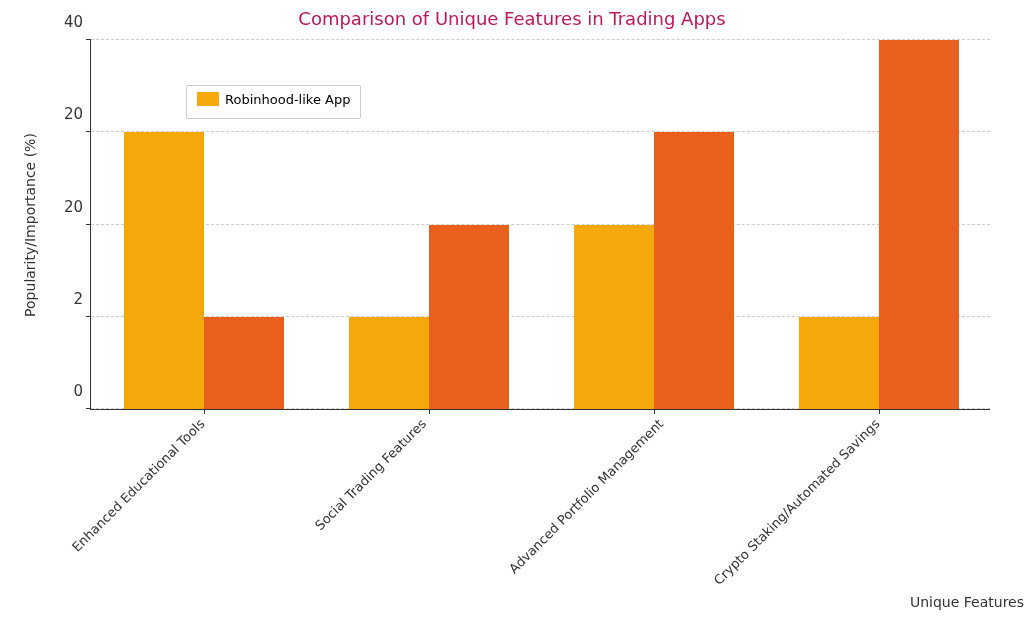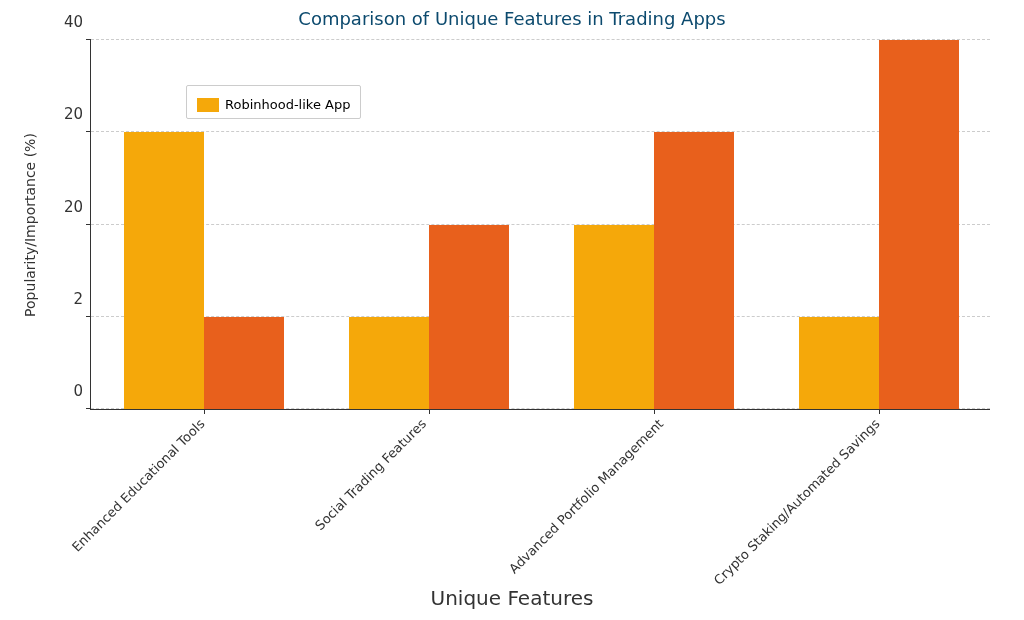--- a/index.html
+++ b/index.html
@@ -17,21 +17,21 @@
       width: 1024px;
       height: 620px;
     }
     .title {
       position: absolute;
       top: 8px;
       left: 0;
       right: 0;
       text-align: center;
       font-size: 18px;
-      color: #0c4a6e;
+      color: #be185d;
     }
     .plot-area {
       position: absolute;
       left: 90px;
       top: 40px;
       width: 900px;
       height: 370px;
       border-left: 1.5px solid #333;
       border-bottom: 1.5px solid #333;
     }
@@ -63,22 +63,22 @@
       transform: translate(-50%, -50%) rotate(-90deg);
       font-size: 14px;
       color: #333;
       white-space: nowrap;
     }
     .x-label {
       position: absolute;
       left: 0;
       right: 0;
       bottom: 10px;
-      text-align: center;
-      font-size: 20px;
+      text-align: right;
+      font-size: 14px;
       color: #333;
       margin-top: 40px;
     }
     .bar {
       position: absolute;
       bottom: 0;
     }
     .bar.a { background: #f5a80a; }
     .bar.b { background: #e8601c; }
     .x-tick-label {
@@ -103,21 +103,21 @@
       left: 95px;
       top: 45px;
       background: #fff;
       border: 1px solid #ccc;
       border-radius: 2px;
       padding: 6px 10px;
       font-size: 13px;
     }
     .legend-row {
       display: flex;
-      align-items: flex-end;
+      align-items: flex-start;
       gap: 6px;
       height: 20px;
     }
     .legend-swatch {
       width: 22px;
       height: 14px;
     }
     .legend-swatch.a { background: #f5a80a; }
     .legend-swatch.b { background: #e8601c; }
   </style>

